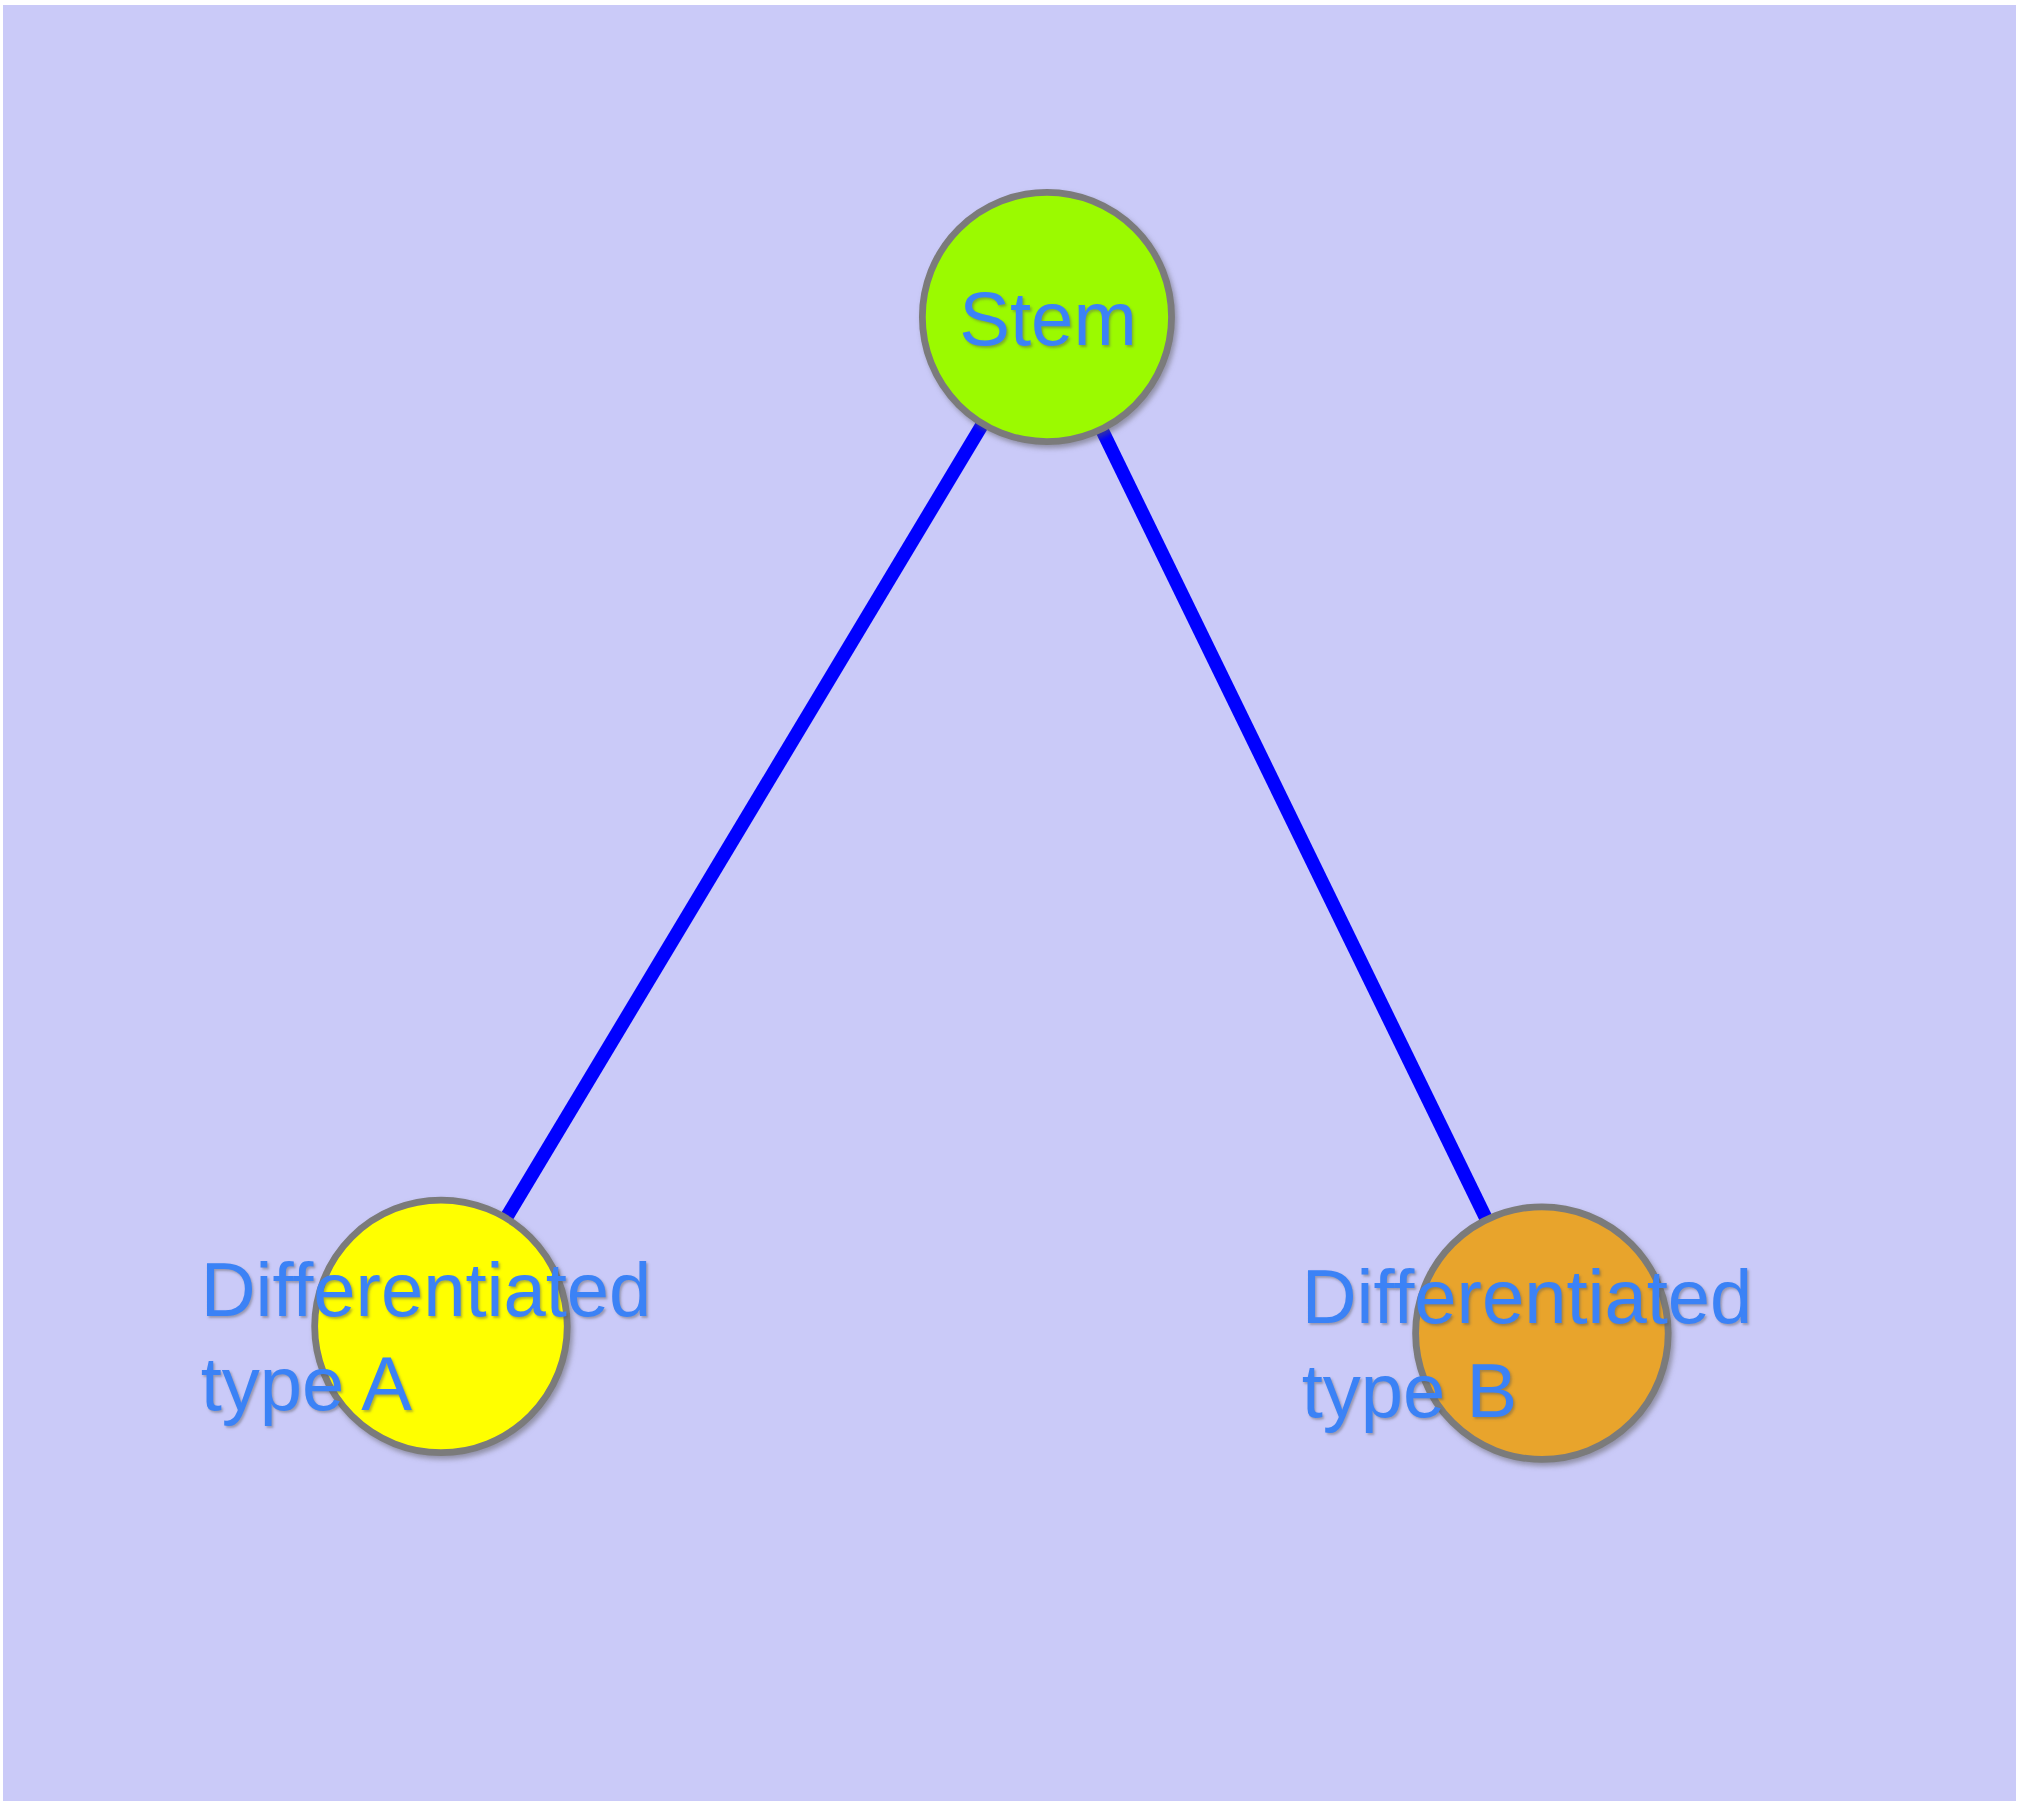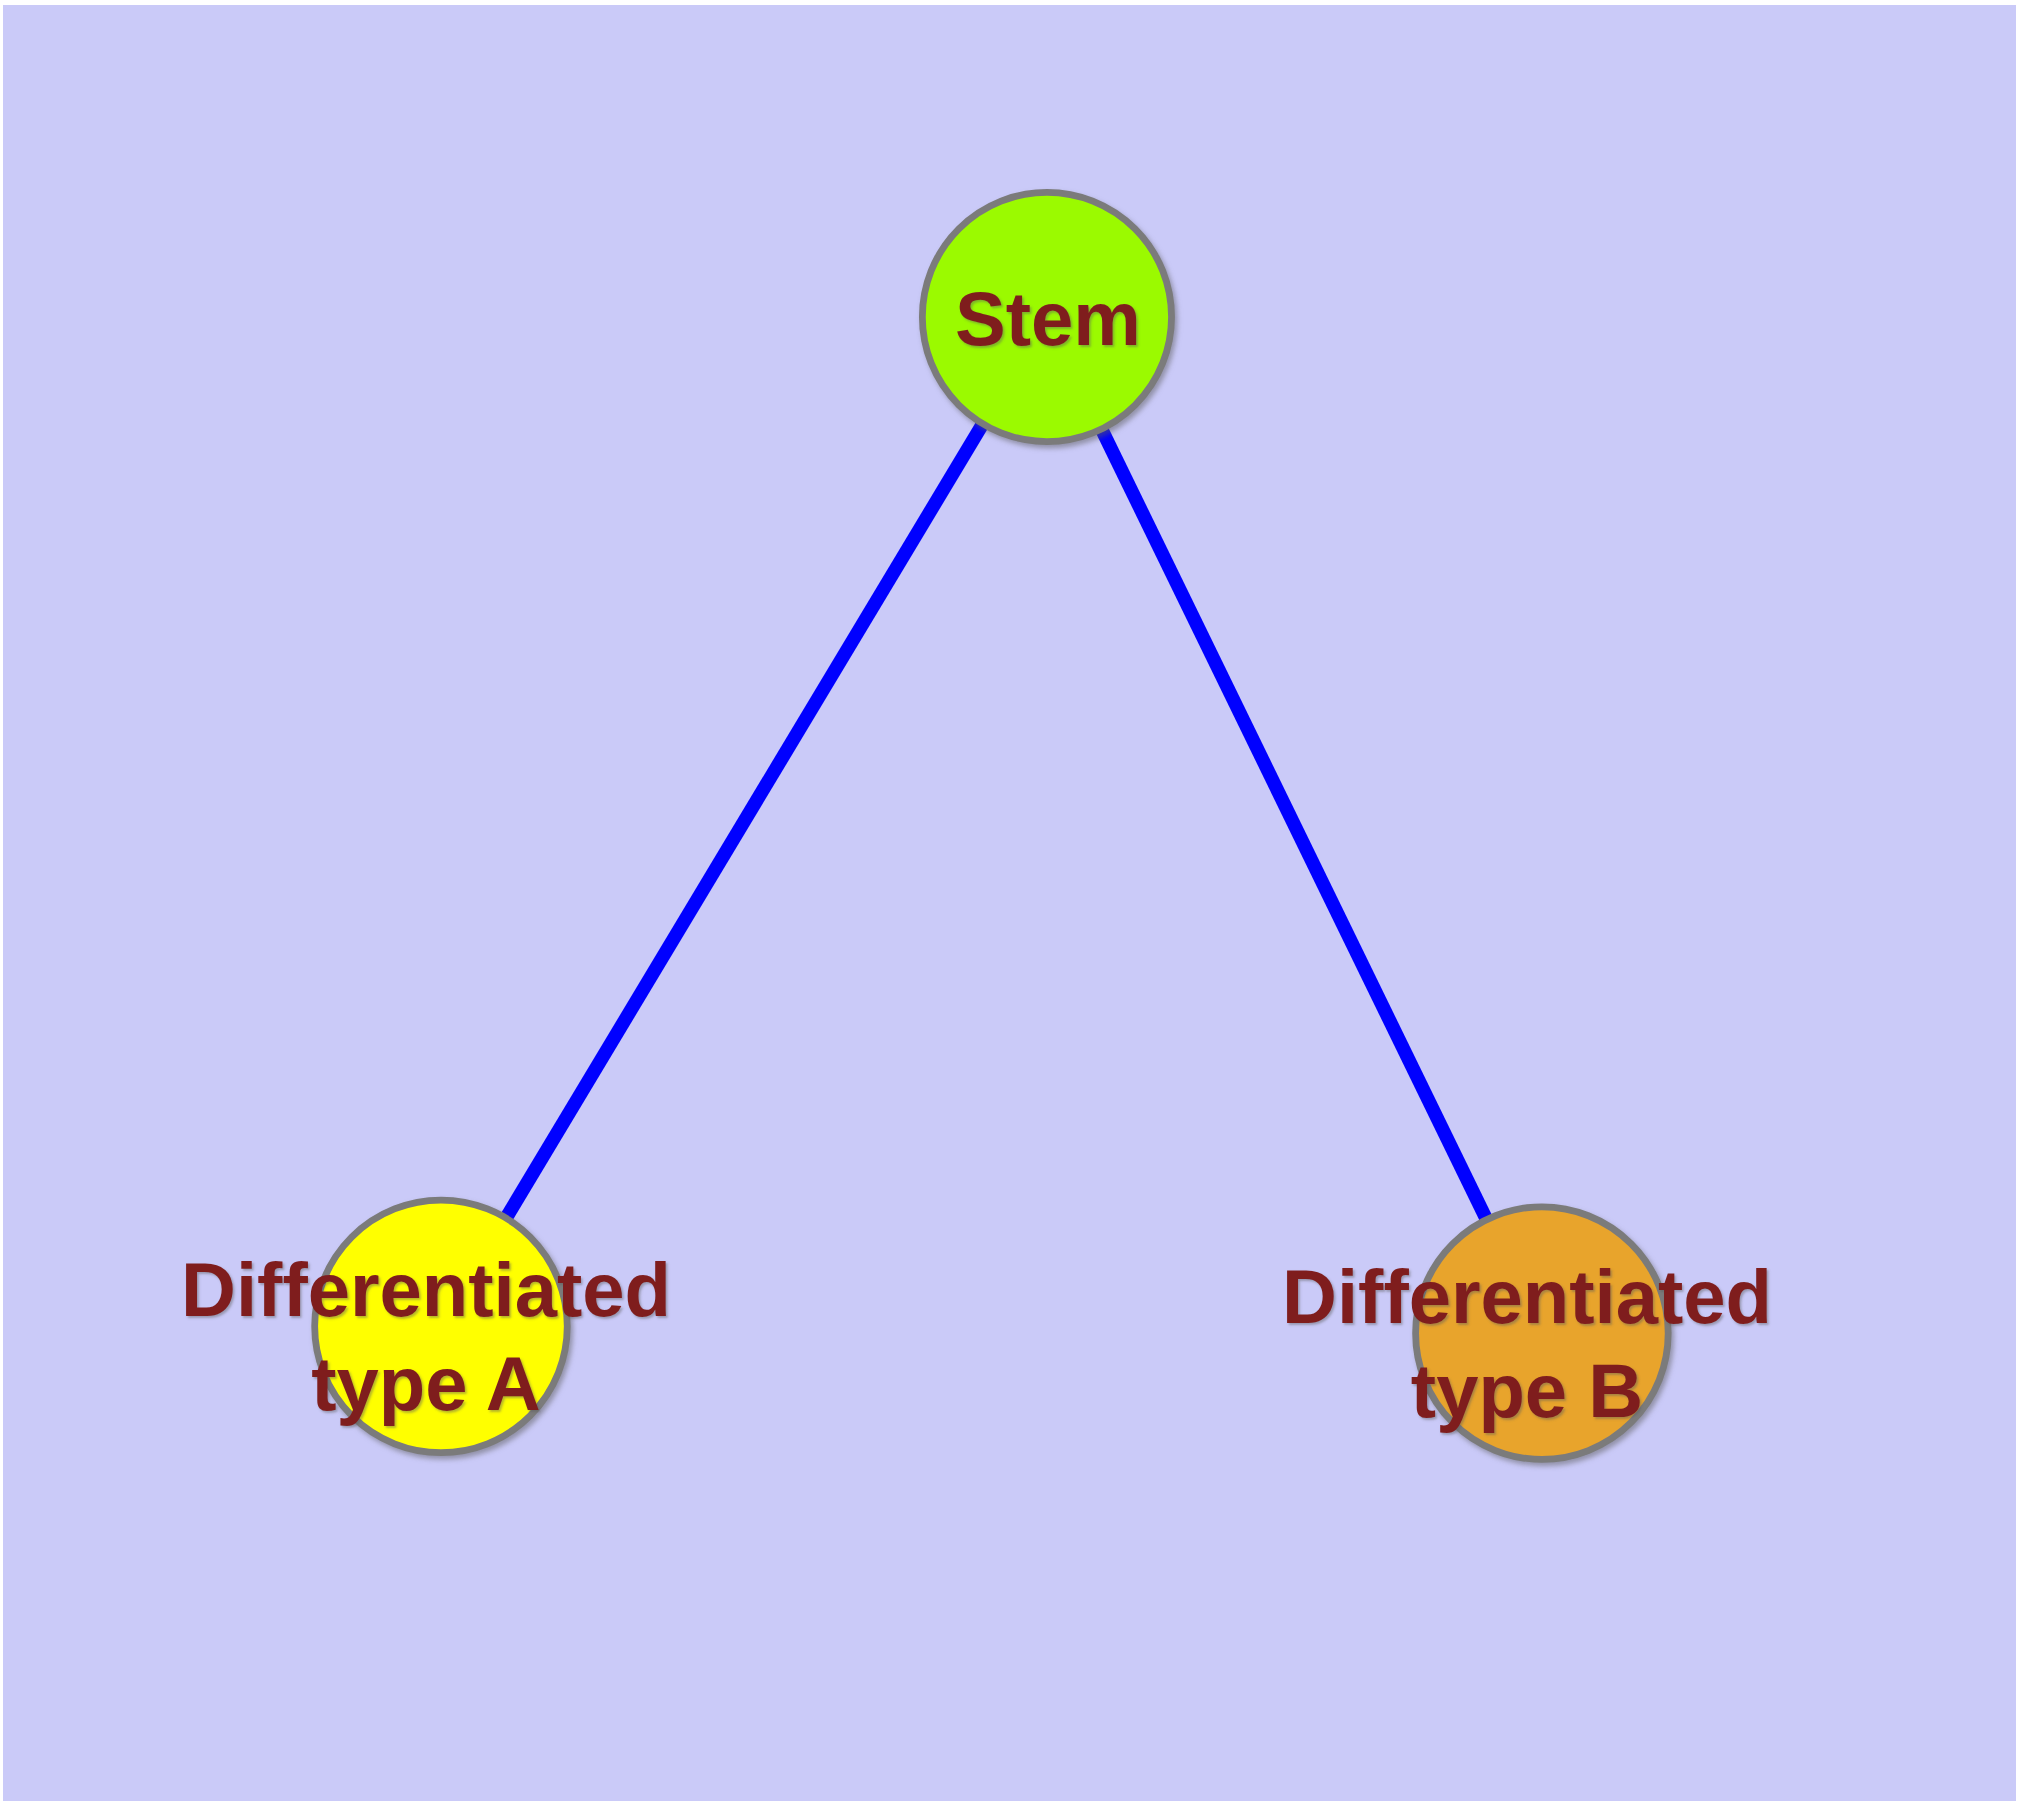--- a/index.html
+++ b/index.html
@@ -36,25 +36,25 @@
     stroke-width: 16px;
     stroke-linecap: butt;
   }
   .node-circle {
     stroke-width: 8px;
     filter: drop-shadow(3px 4px 3px rgba(90,90,90,0.5));
   }
   .node-label {
     position: absolute;
     transform: translate(-50%, -50%);
-    color: #7f1d1d;
+    color: #3b82f6;
     font-size: 76px;
-    font-weight: 700;
+    font-weight: 400;
     line-height: 1.24;
-    text-align: center;
+    text-align: left;
     white-space: pre-line;
     text-shadow: 1.7px 2.5px 2.5px rgba(90,90,90,0.45);
     pointer-events: none;
   }
   .label-stem  { left: 1048px; top: 319px;  }
   .label-typea { left: 426px;  top: 1337px; }
   .label-typeb { left: 1527px; top: 1344px; }
 </style>
 </head>
 <body>

